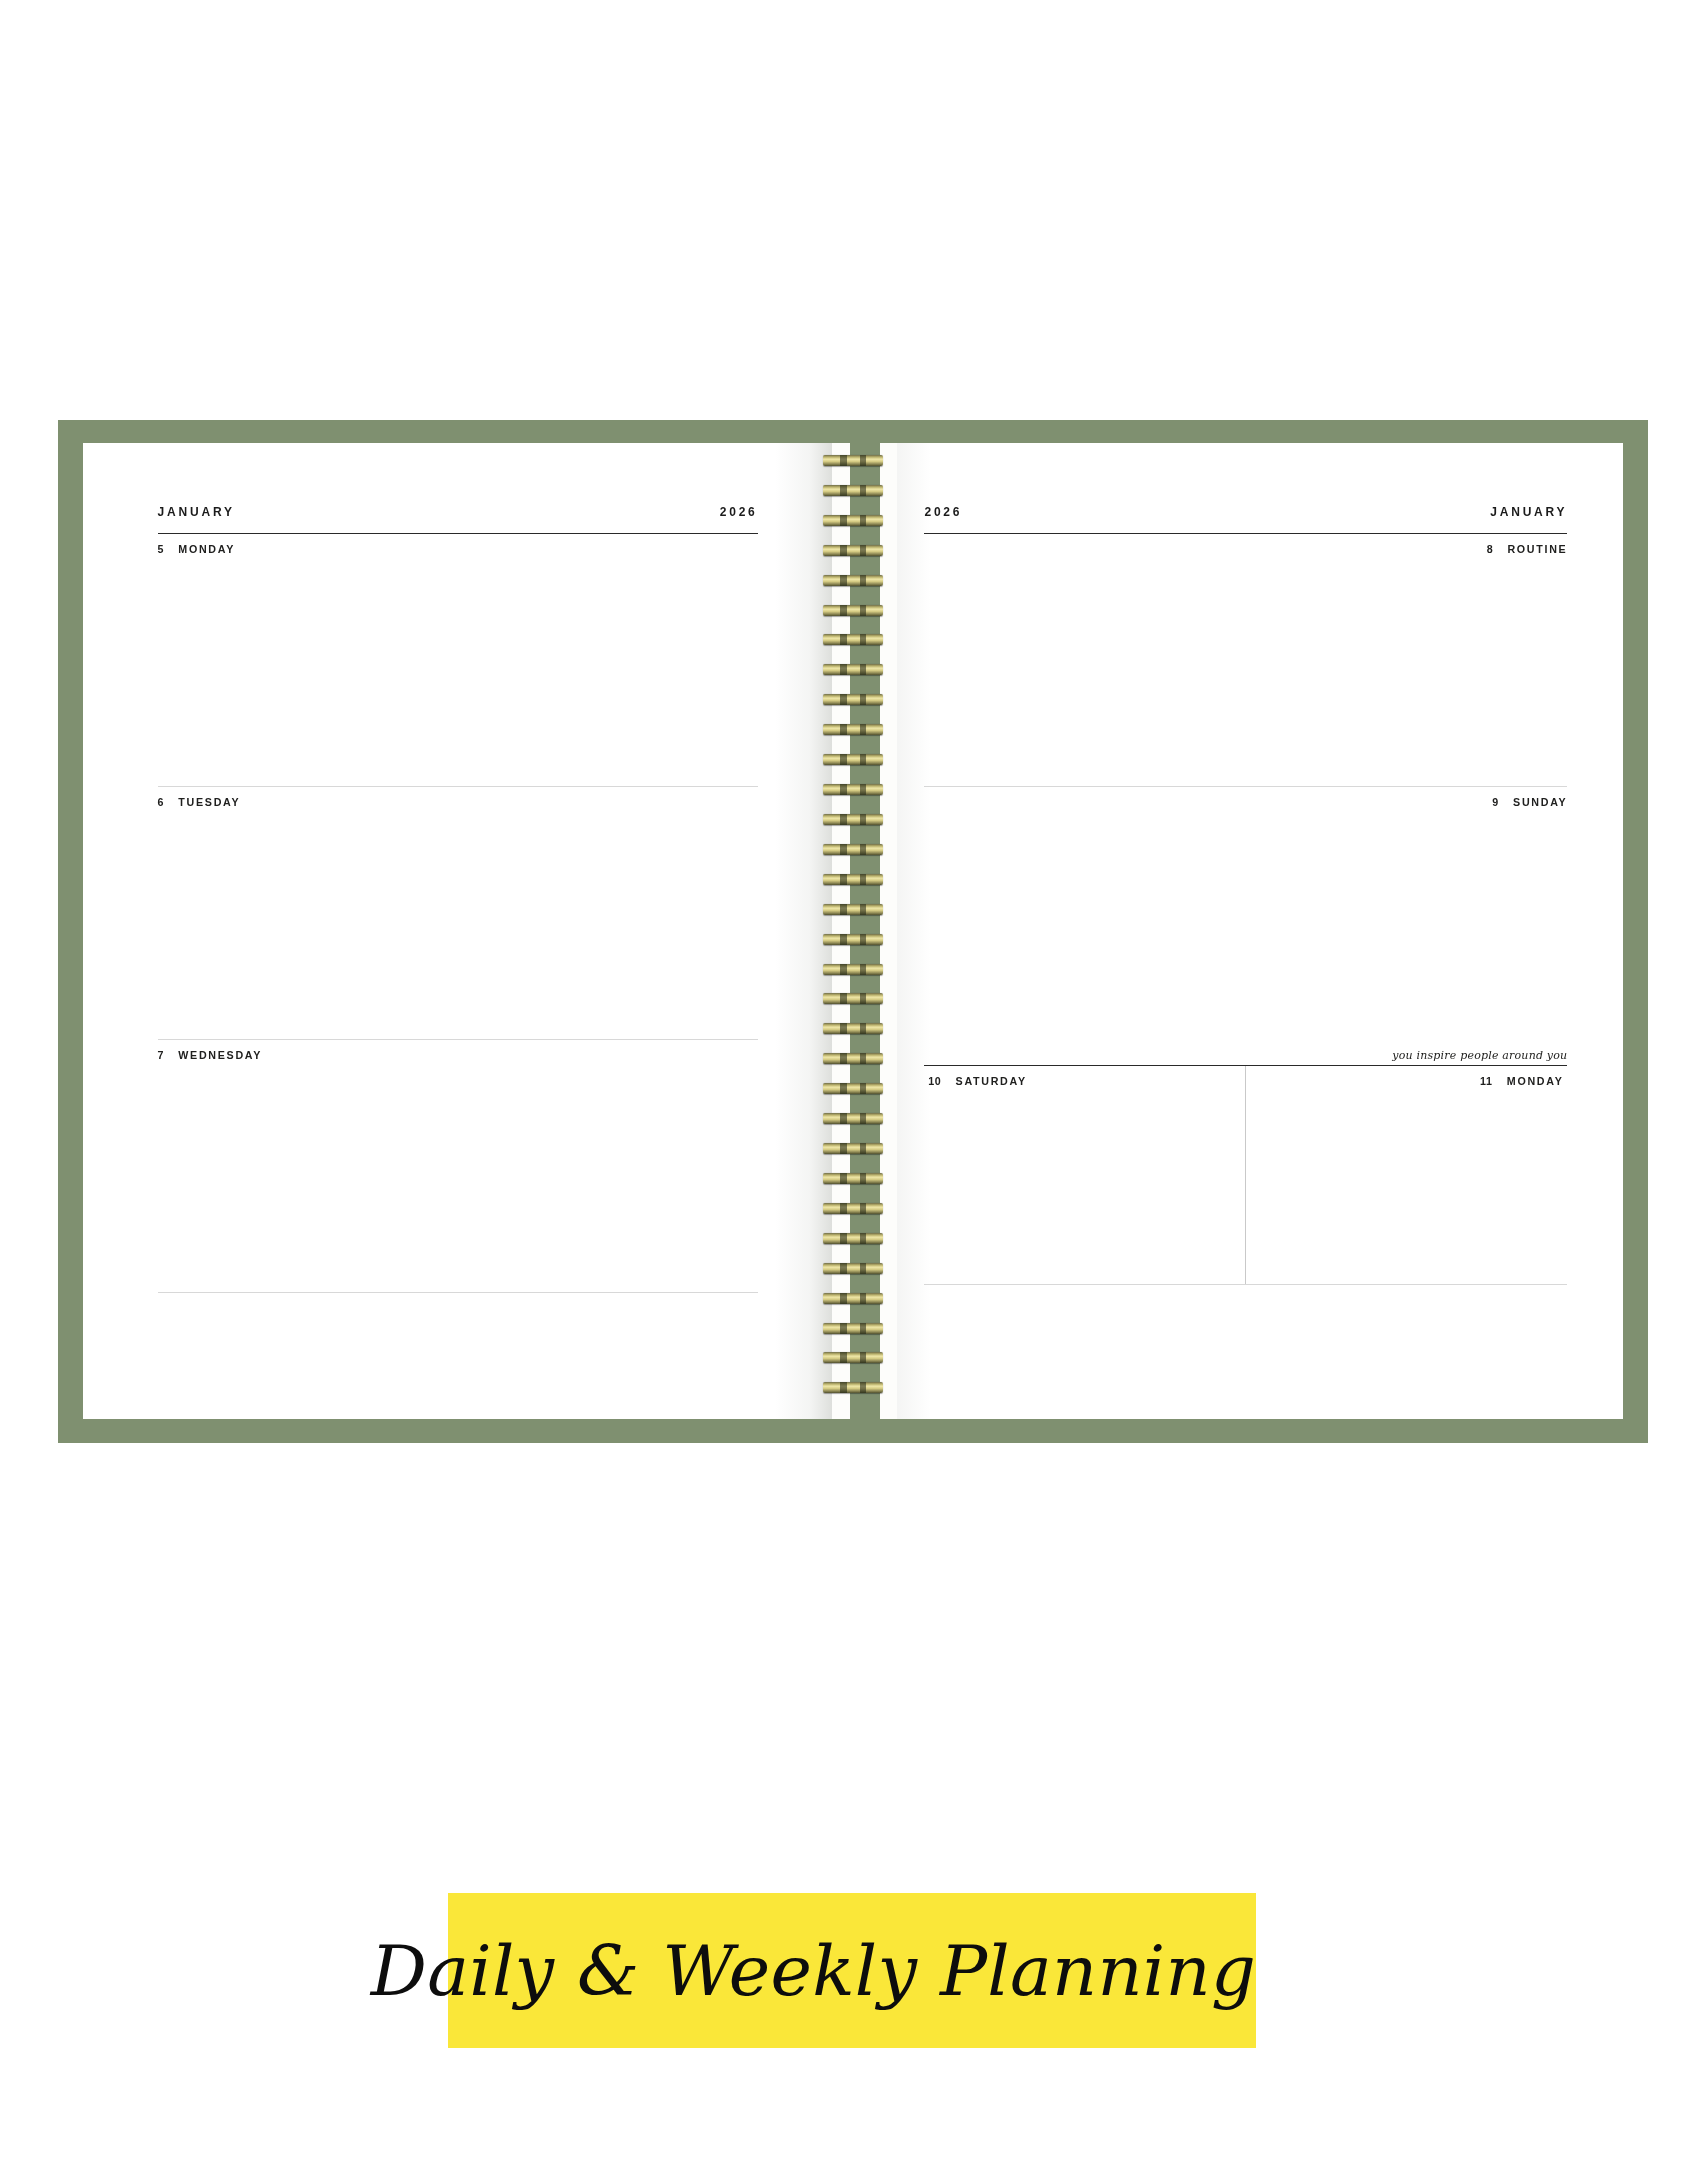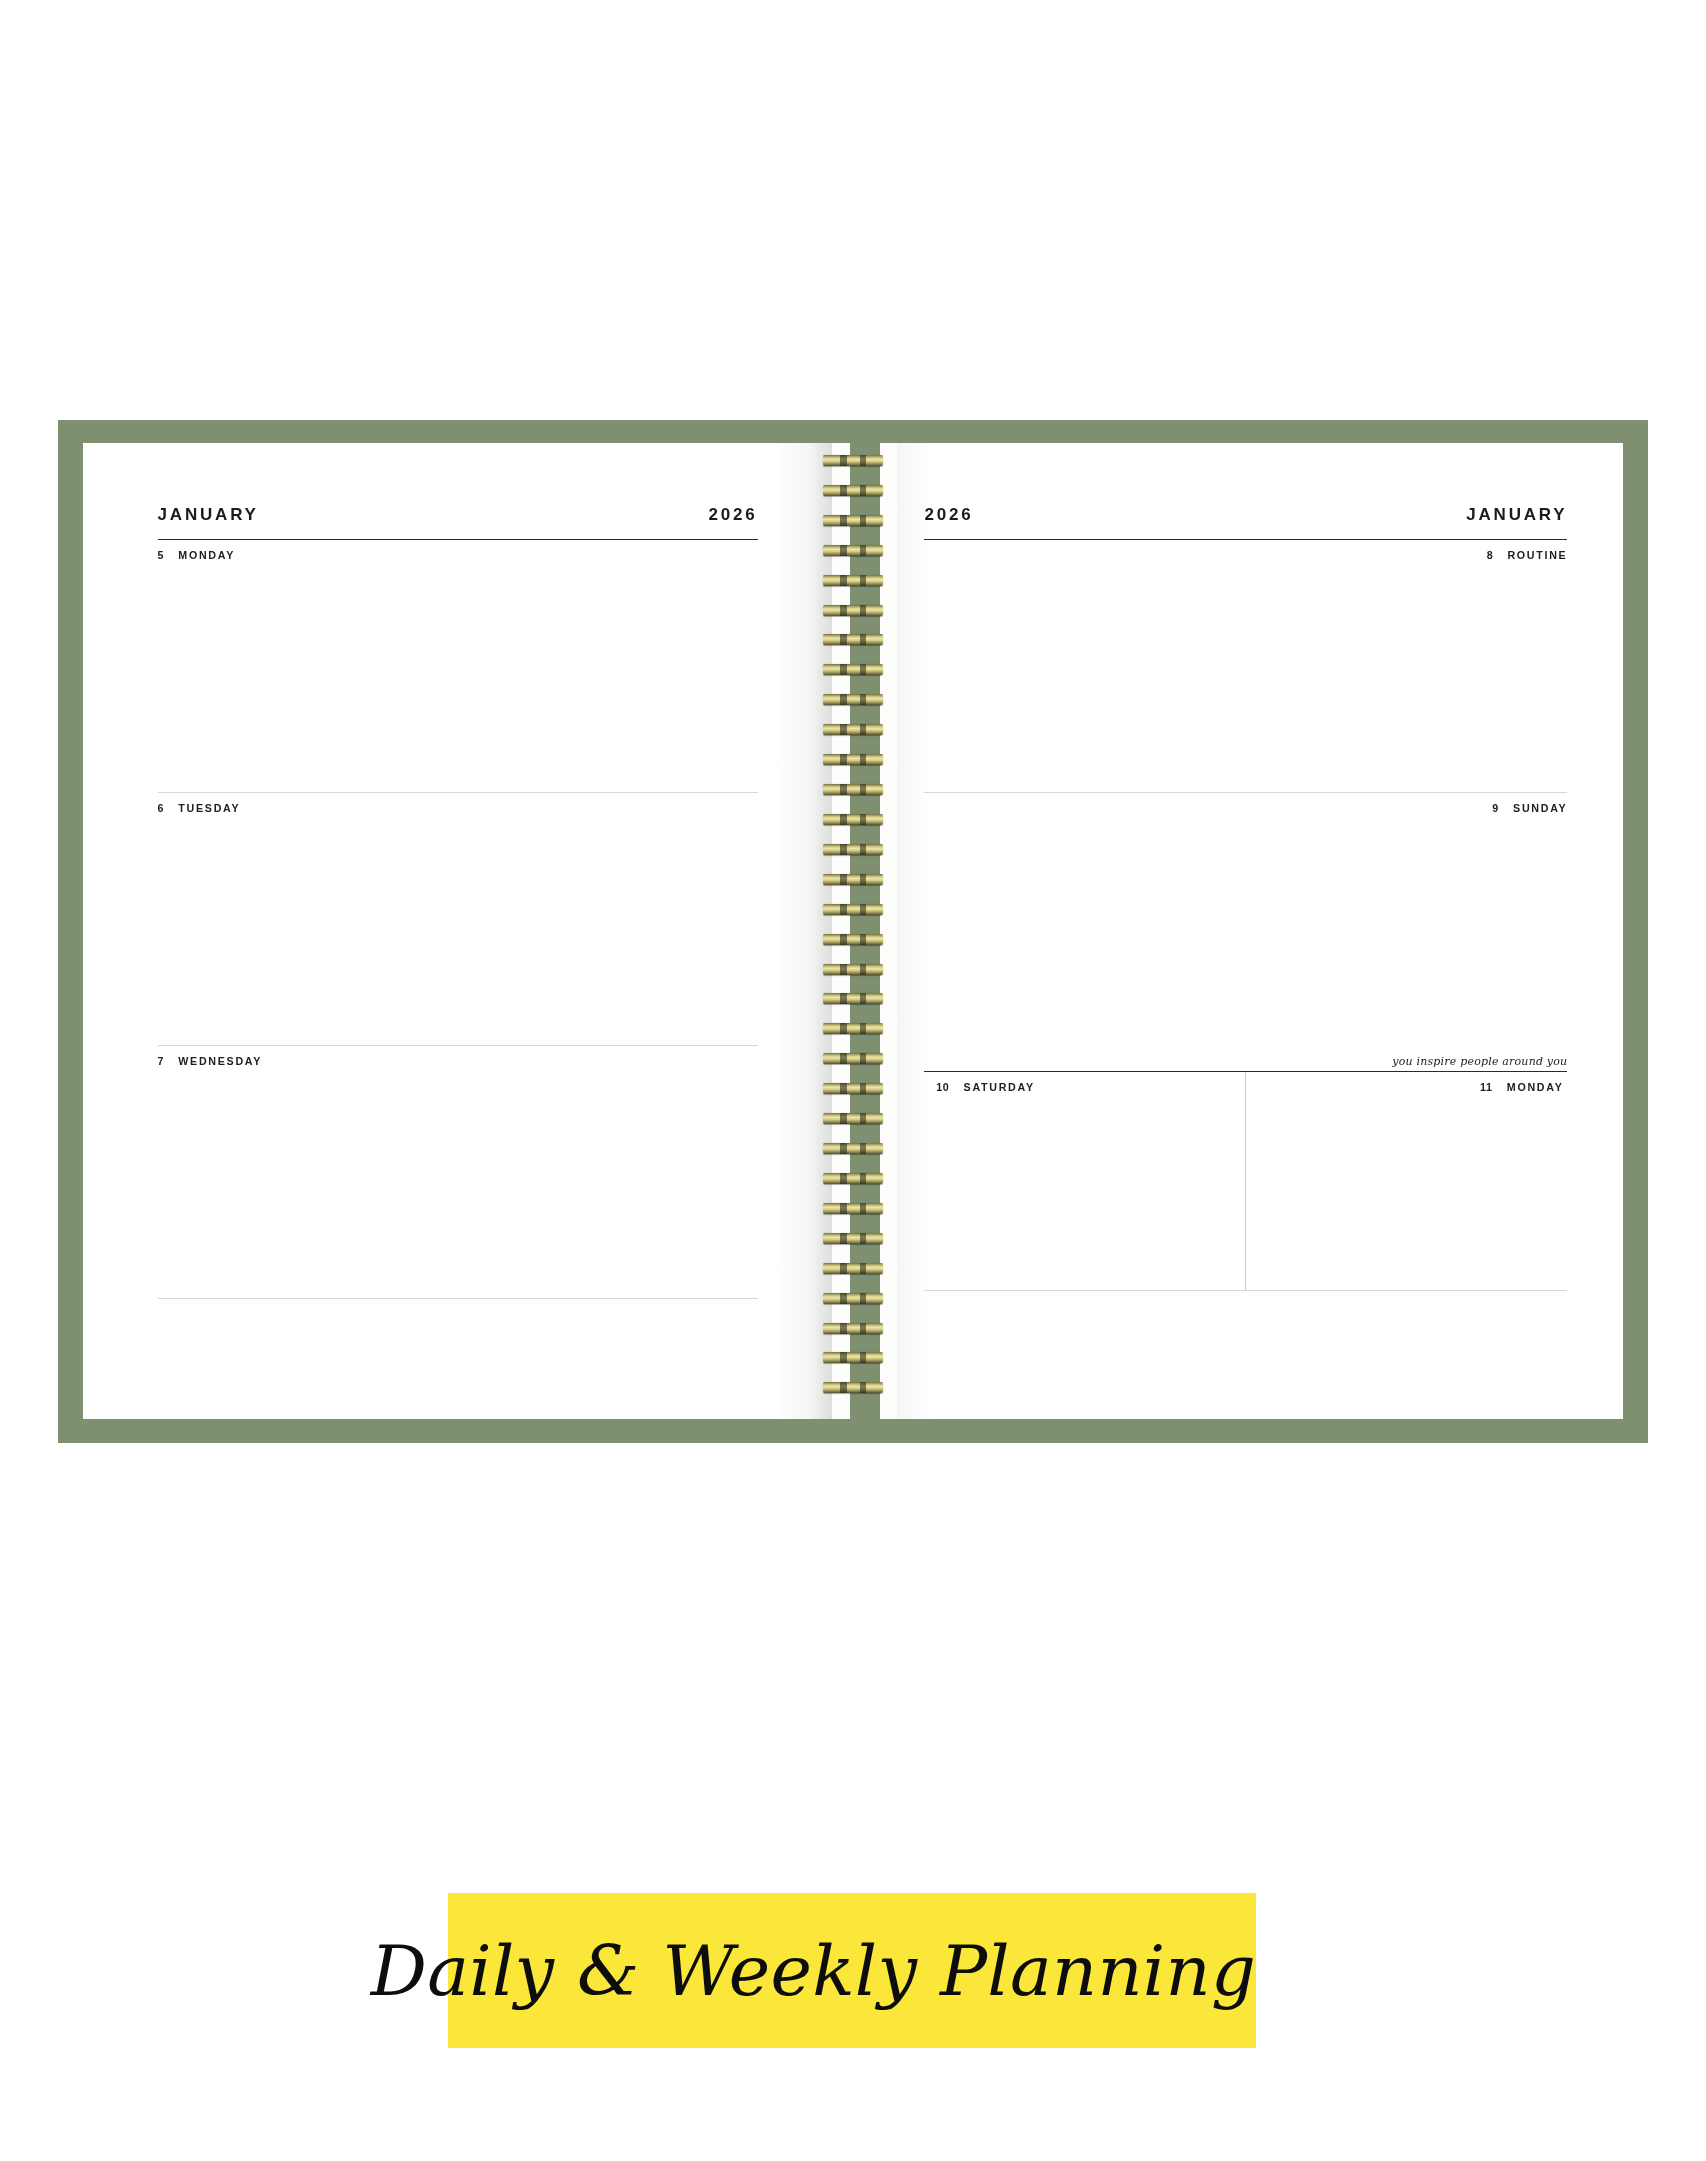--- a/index.html
+++ b/index.html
@@ -67,21 +67,21 @@
     bottom: 39px;
     left: 75px;
     right: 75px;
   }
   #page-right .page-inner { left: 51px; right: 56px; }
 
   .page-header {
     display: flex;
     justify-content: space-between;
     align-items: baseline;
-    font-size: 17px;
+    font-size: 12px;
     letter-spacing: 2.8px;
     color: #1b1b1b;
     font-weight: 700;
     padding-bottom: 14.2px;
     border-bottom: 1px solid #2a2a2a;
   }
 
   .day-block {
     position: relative;
     border-bottom: 0.9px solid #d8d8d8;
@@ -135,21 +135,20 @@
     height: 220px;
     border-top: 0.9px solid #2a2a2a;
     border-bottom: 0.9px solid #d8d8d8;
     display: flex;
     box-sizing: border-box;
   }
   .weekend .half {
     flex: 1 1 50%;
     position: relative;
     box-sizing: border-box;
-    margin-left: 8px;
   }
   .weekend .half.sat {
     border-right: 0.9px solid #c9c9c9;
   }
   .weekend .half .day-label { padding-left: 3.9px; }
   .weekend .half.sun .day-label { padding-right: 3.9px; align-items: flex-end; }
 
   .footer-note {
     text-align: center;
     font-size: 9.7px;

